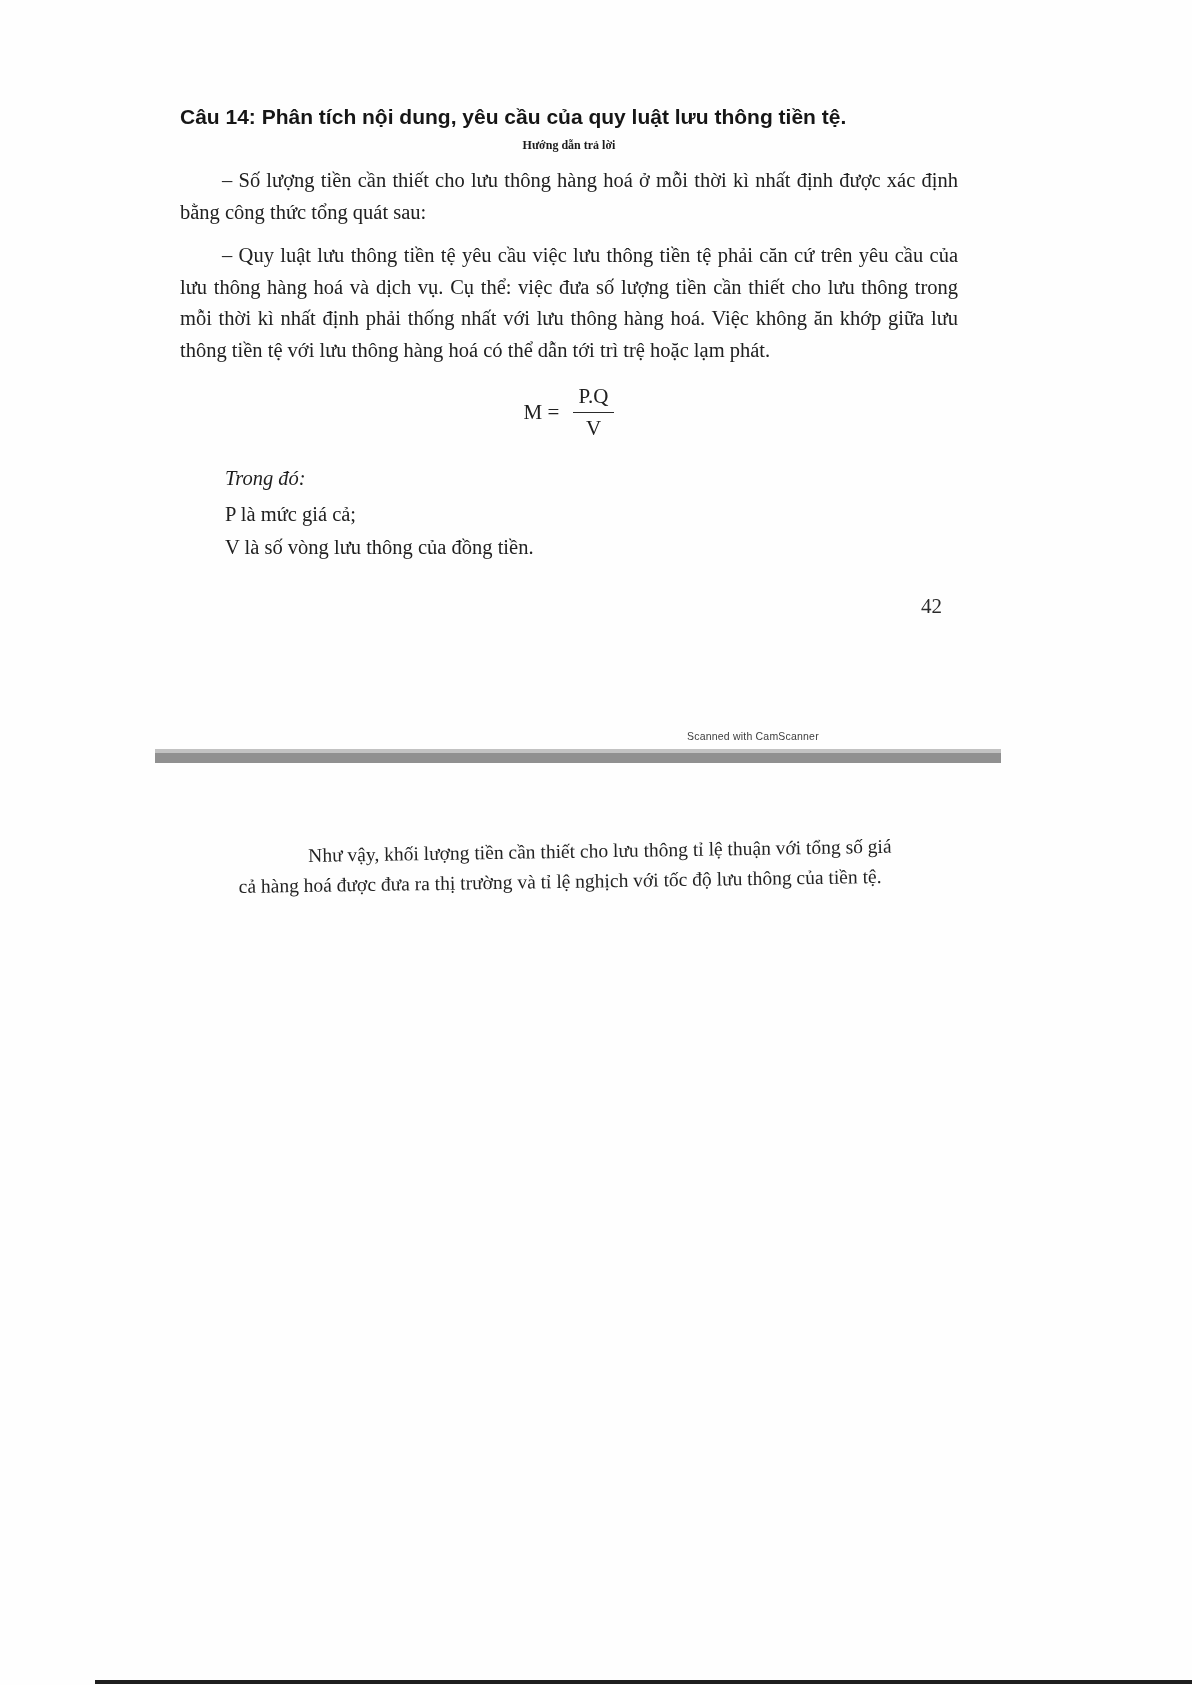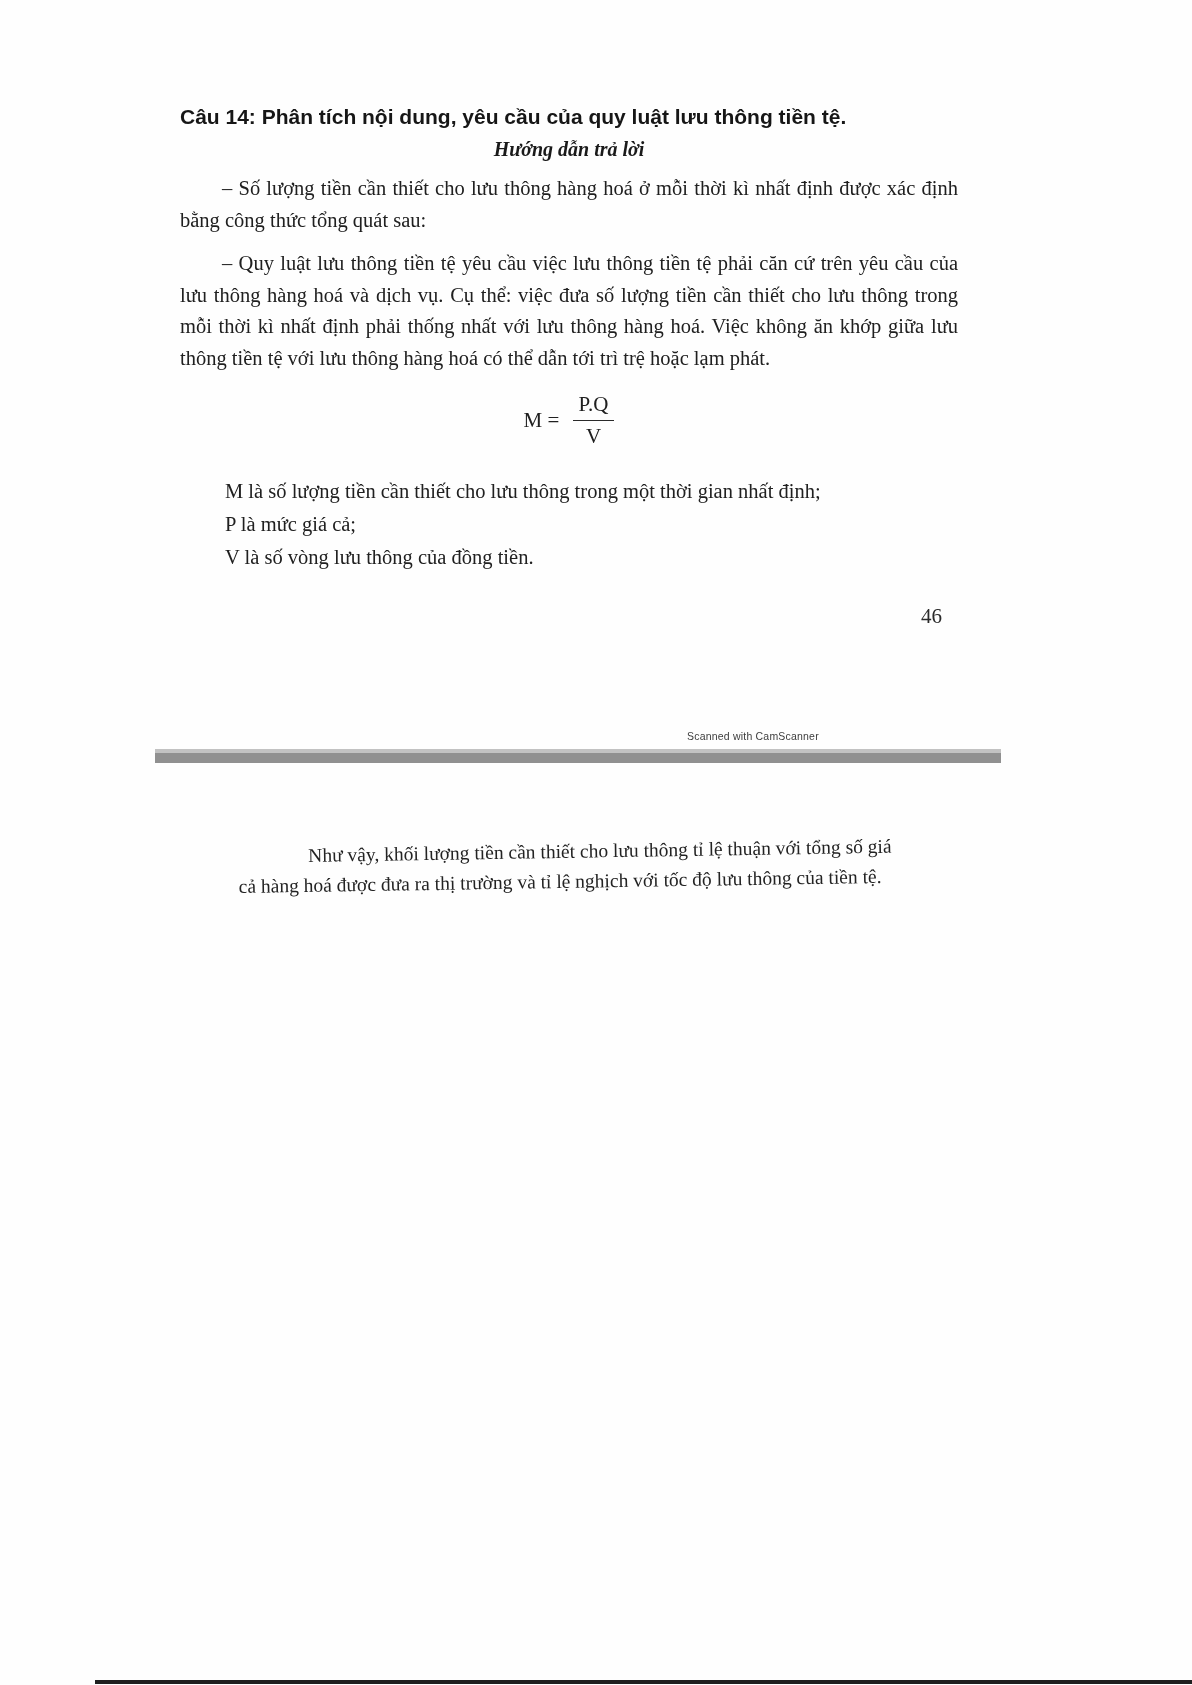--- a/index.html
+++ b/index.html
@@ -23,22 +23,21 @@
     font-family: "Liberation Sans", sans-serif;
     font-weight: bold;
     font-size: 21px;
     line-height: 26px;
     color: #161616;
     margin-bottom: 8px;
   }
   .subheading {
     text-align: center;
     font-weight: bold;
-    font-style: italic;
-    font-size: 20px;
+    font-size: 12px;
     margin-bottom: 12px;
     color: #1a1a1a;
   }
   .para {
     font-size: 20.5px;
     line-height: 31.5px;
     text-align: justify;
     text-indent: 42px;
     color: #202020;
     margin-bottom: 12px;
@@ -142,26 +141,26 @@
     <div class="para">– Quy luật lưu thông tiền tệ yêu cầu việc lưu thông tiền tệ phải căn cứ trên yêu cầu của lưu thông hàng hoá và dịch vụ. Cụ thể: việc đưa số lượng tiền cần thiết cho lưu thông trong mỗi thời kì nhất định phải thống nhất với lưu thông hàng hoá. Việc không ăn khớp giữa lưu thông tiền tệ với lưu thông hàng hoá có thể dẫn tới trì trệ hoặc lạm phát.</div>
 
     <div class="formula">
       <span class="lhs">M =</span>
       <span class="frac">
         <span class="num">P.Q</span>
         <span class="den">V</span>
       </span>
     </div>
 
+    <div class="legend-intro">Trong đó:</div>
 
-    <div class="legend-item">M là số lượng tiền cần thiết cho lưu thông trong một thời gian nhất định;</div>
     <div class="legend-item">P là mức giá cả;</div>
     <div class="legend-item">V là số vòng lưu thông của đồng tiền.</div>
 
-    <div class="page-number">46</div>
+    <div class="page-number">42</div>
 
   </div>
 
   <div class="scanner-credit">Scanned with CamScanner</div>
 
   <div class="scan-divider"></div>
 
   <div class="fragment">
     <div class="frag-line1">Như vậy, khối lượng tiền cần thiết cho lưu thông tỉ lệ thuận với tổng số giá</div>
     <div class="frag-line2">cả hàng hoá được đưa ra thị trường và tỉ lệ nghịch với tốc độ lưu thông của tiền tệ.</div>

